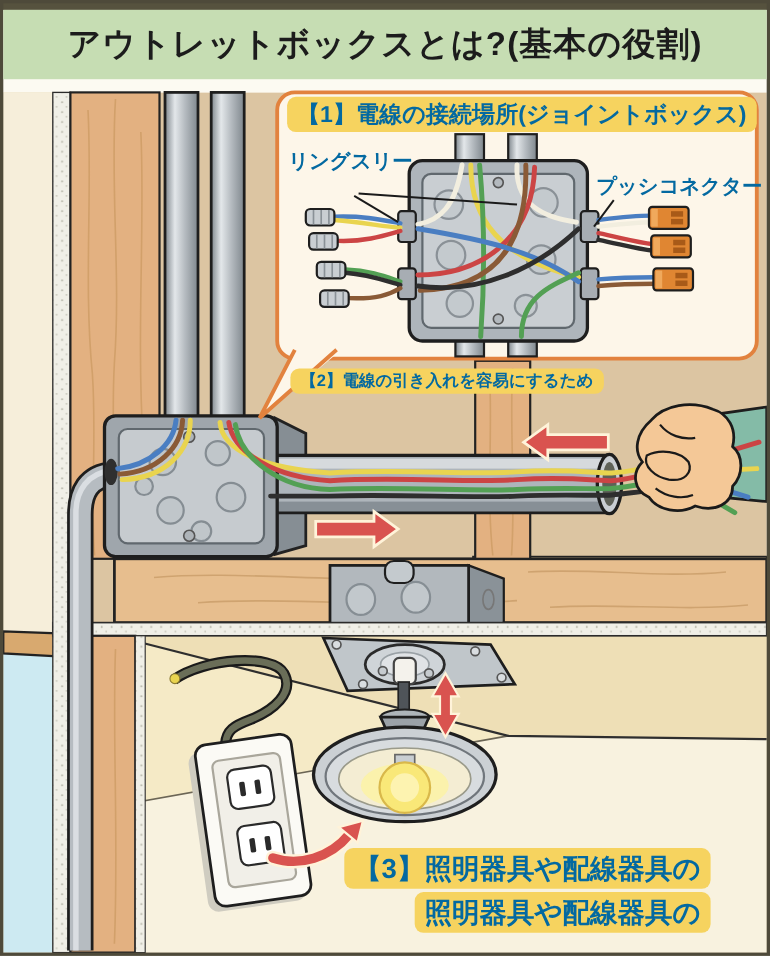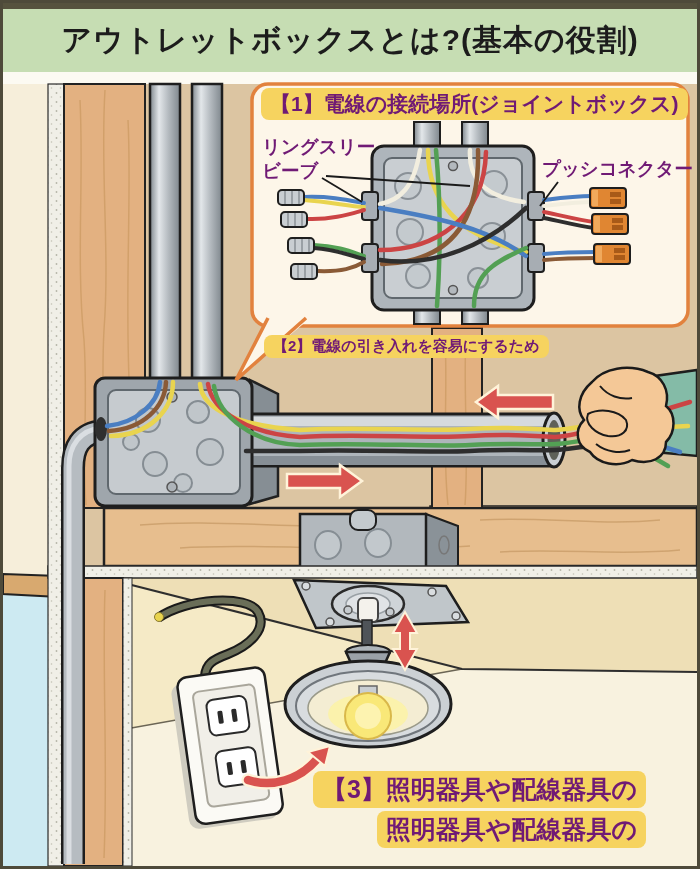--- a/index.html
+++ b/index.html
@@ -1,19 +1,19 @@
 <!DOCTYPE html>
 <html><head>
 <meta charset="utf-8">
 <style>
   html,body{margin:0;padding:0;background:#e8e8e8;}
   .stage{position:relative;width:700px;height:869px;background:#FCFAF2;overflow:hidden;
          font-family:"Liberation Sans","DejaVu Sans",sans-serif;}
   .stage svg{position:absolute;left:0;top:0;}
-  .ov{position:absolute;color:#701a75;white-space:nowrap;}
+  .ov{position:absolute;color:#0369a1;white-space:nowrap;}
   .title-bar{position:absolute;left:3px;top:9px;width:694px;height:63px;background:#C6DDB3;
              display:flex;align-items:center;justify-content:center;}
   .title-bar span{font-size:30px;font-weight:700;letter-spacing:1px;color:#1c1c1c;}
   .hl{background:#F6D35F;border-radius:8px;padding:2px 9px;display:inline-block;}
   .h1{font-size:21px;font-weight:700;}
   .h2{font-size:15px;font-weight:700;}
   .h3{font-size:25px;font-weight:700;}
   .small-label{font-size:18.5px;font-weight:700;line-height:1.28;}
   .l3wrap{left:296px;top:771px;width:350px;text-align:right;}
   .l3wrap .row2{margin-top:3px;}
@@ -328,21 +328,20 @@
 <div class="title-bar">
   <span>アウトレットボックスとは?(基本の役割)</span>
 </div>
 
 <div class="ov" style="left:261px;top:88px;">
   <span class="hl h1">【1】電線の接続場所(ジョイントボックス)</span>
 </div>
 
 <div class="ov small-label" style="left:262px;top:135px;">
   <div>リングスリー</div>
-  <div>ビーブ</div>
 </div>
 
 <div class="ov small-label" style="left:542px;top:157px;">
   <span>プッシコネクター</span>
 </div>
 
 <div class="ov" style="left:264px;top:335px;">
   <span class="hl h2">【2】電線の引き入れを容易にするため</span>
 </div>
 

